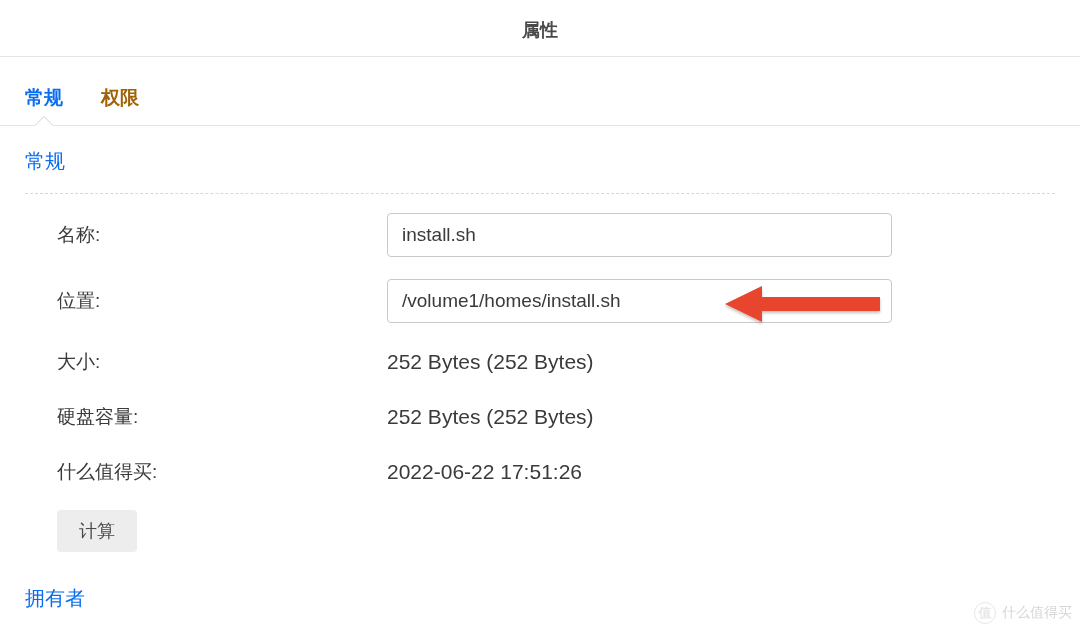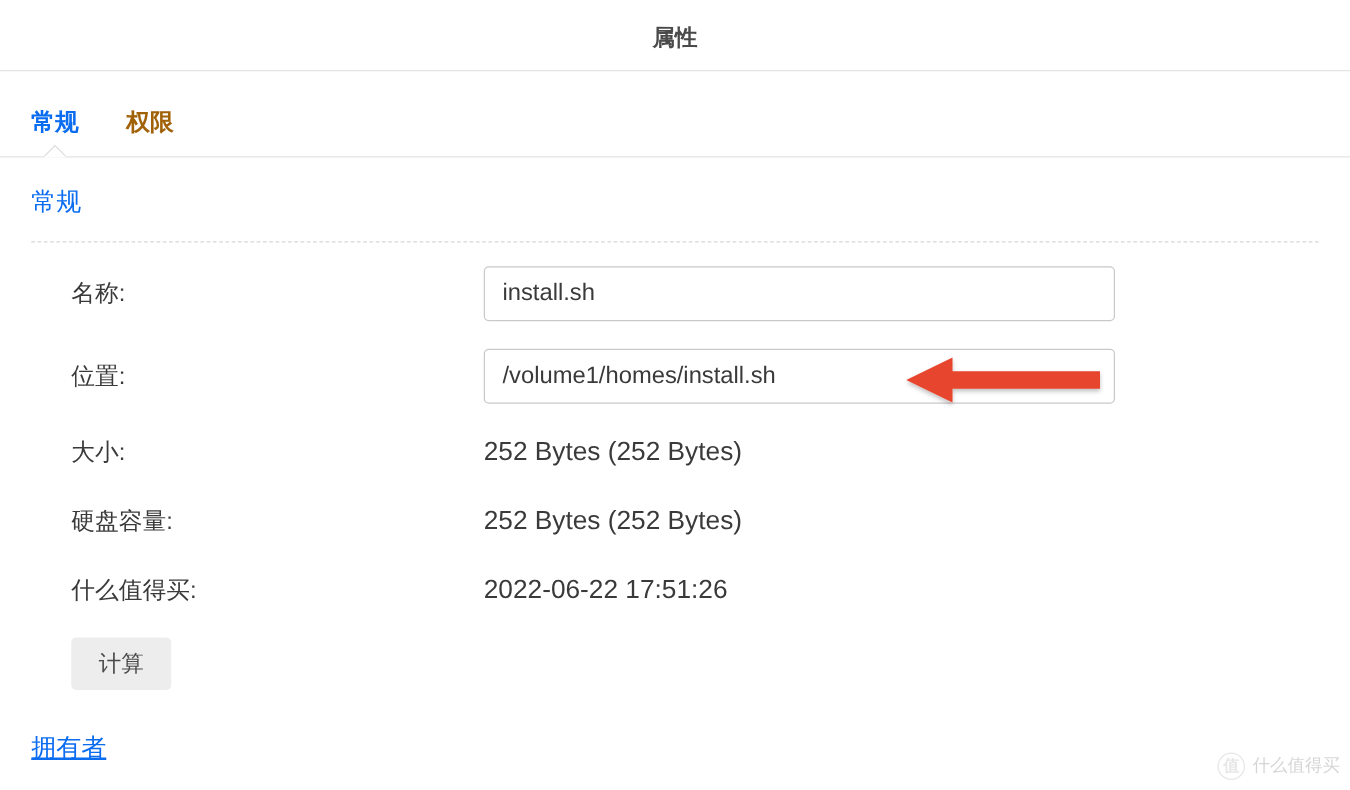--- a/index.html
+++ b/index.html
@@ -177,21 +177,21 @@
     <div class="form-row">
       <div class="form-label">什么值得买:</div>
       <div class="form-value">2022-06-22 17:51:26</div>
     </div>
 
     <div class="form-row">
       <button class="calc-button">计算</button>
     </div>
   </div>
 
-  <div class="section-title" style="border-bottom:none;text-decoration:underline;">拥有者</div>
+  <div class="section-title" style="border-bottom:none;">拥有者</div>
 </div>
 
 <svg class="arrow-annotation" width="170" height="60">
   <defs>
     <filter id="shadow" x="-20%" y="-20%" width="140%" height="140%">
       <feDropShadow dx="0" dy="2" stdDeviation="1.5" flood-opacity="0.25"></feDropShadow>
     </filter>
   </defs>
   <g filter="url(#shadow)">
     <polygon points="5,26 42,8 42,19 160,19 160,33 42,33 42,44" fill="#e8442f"></polygon>

